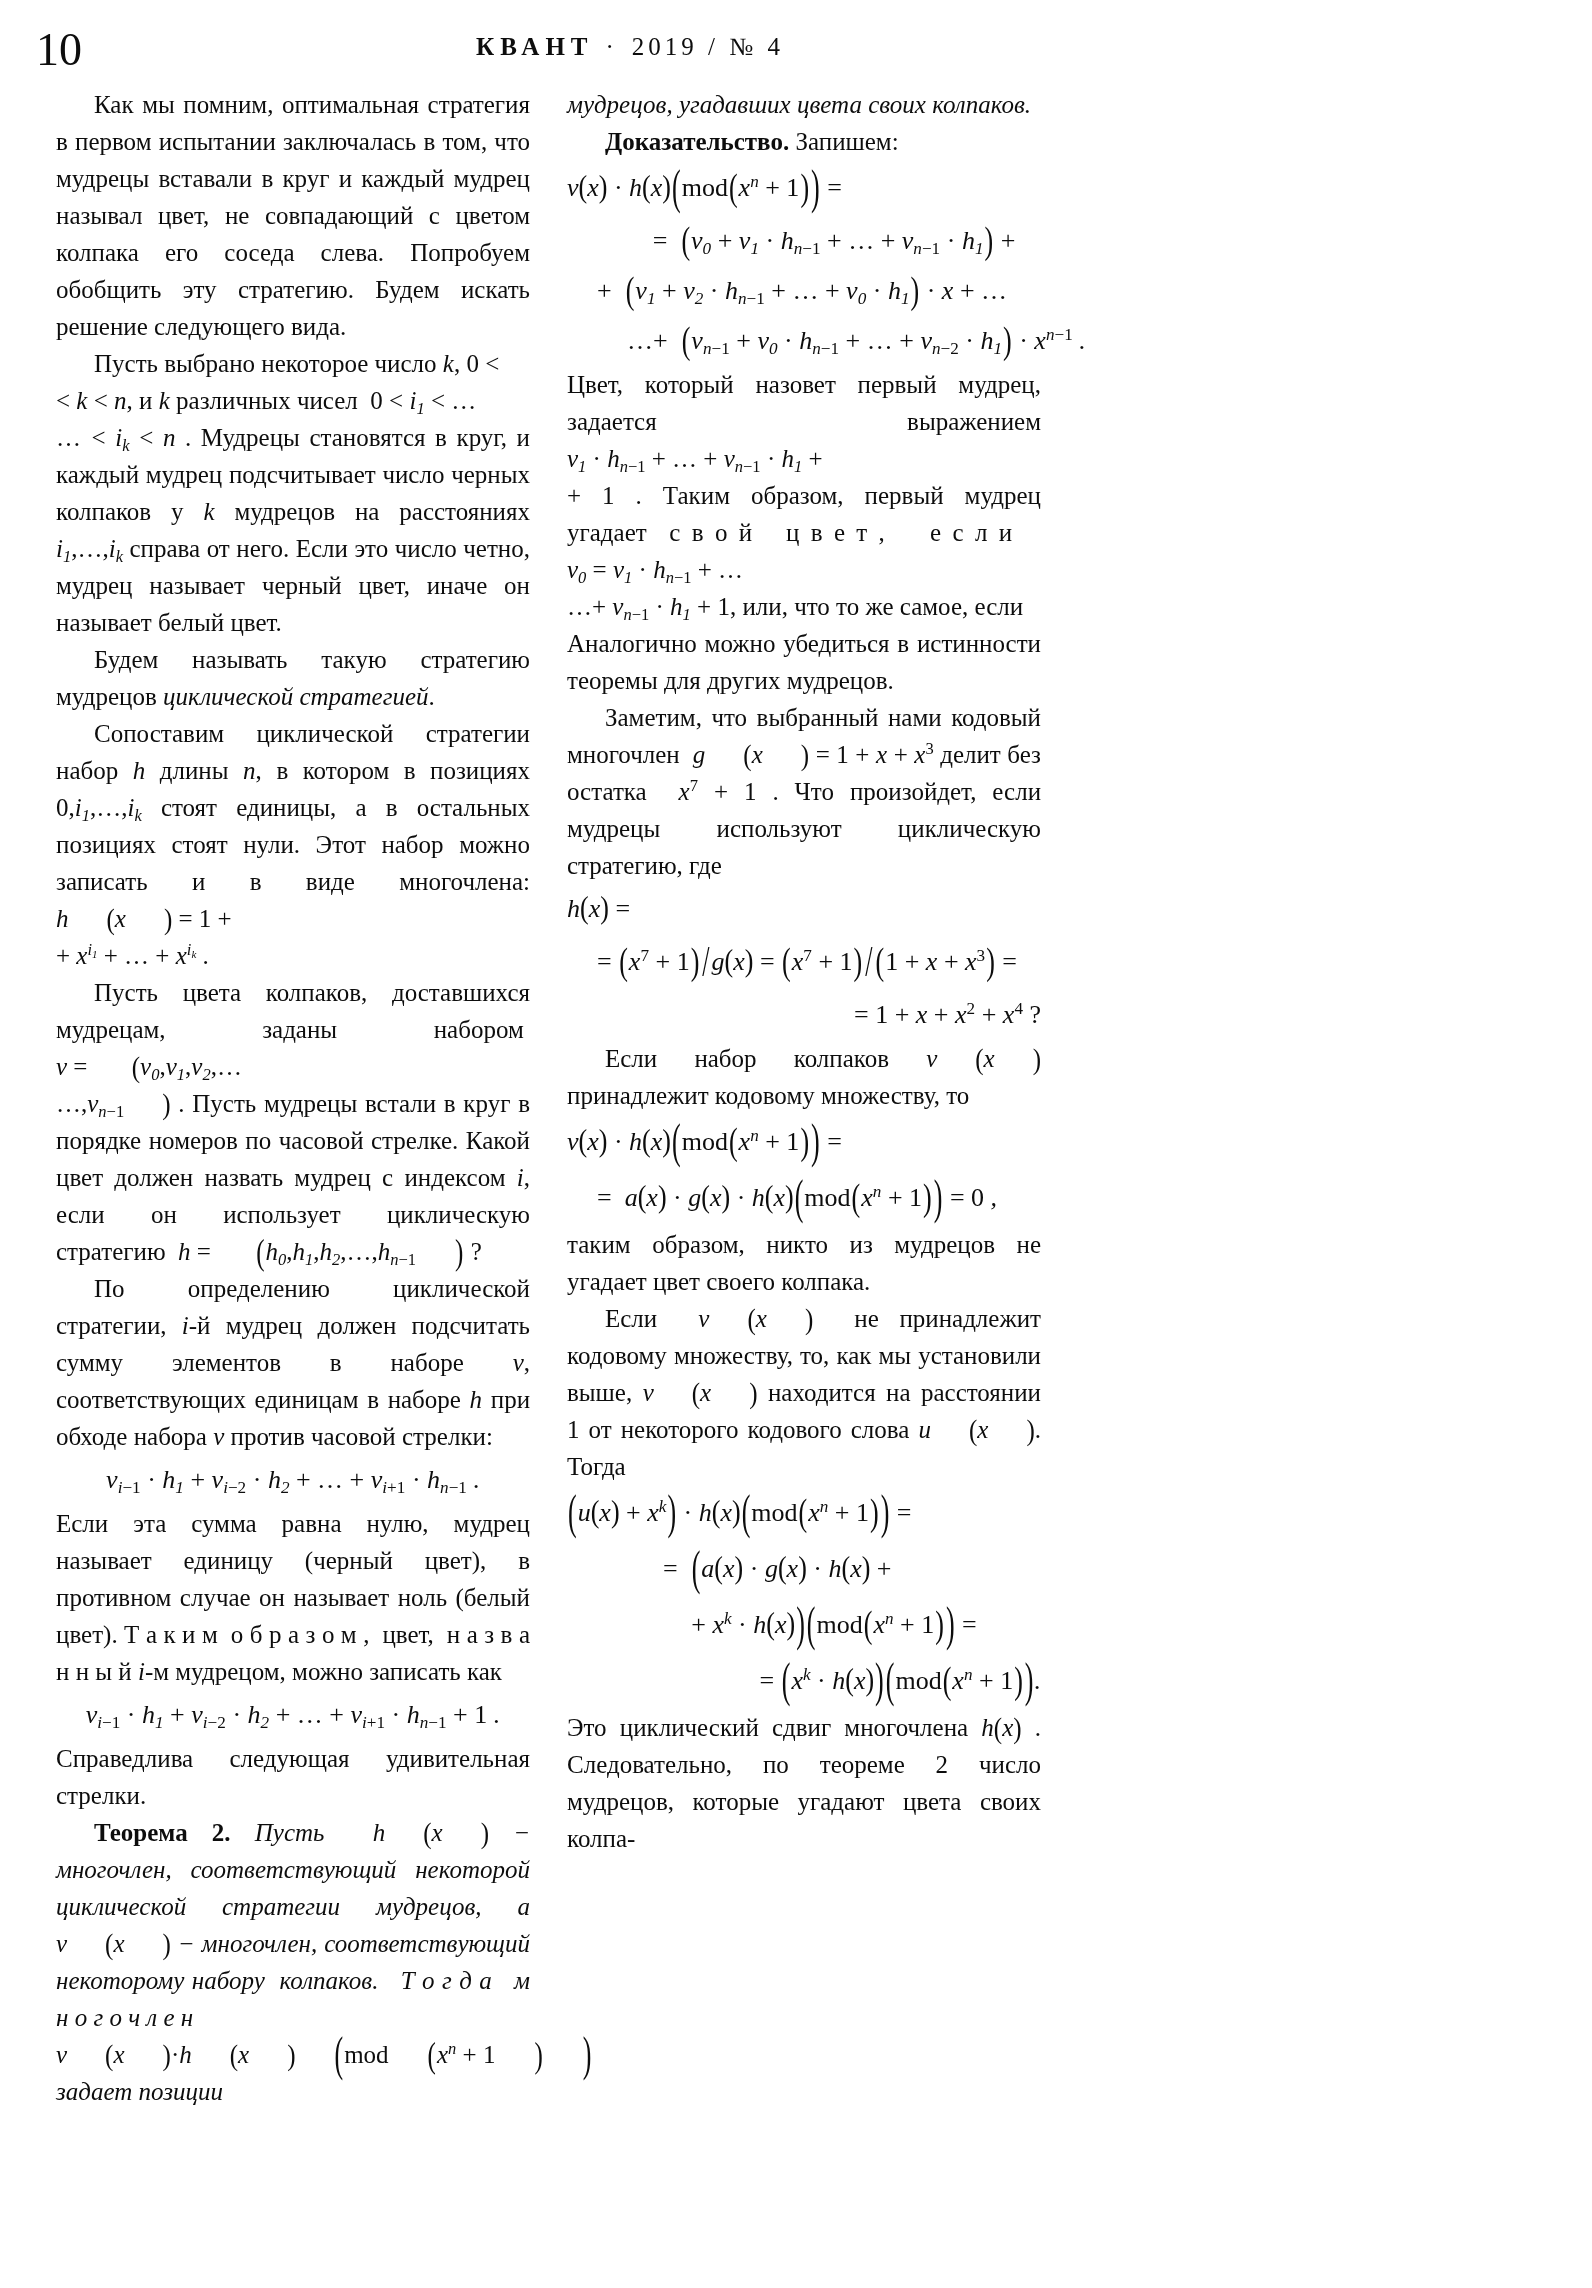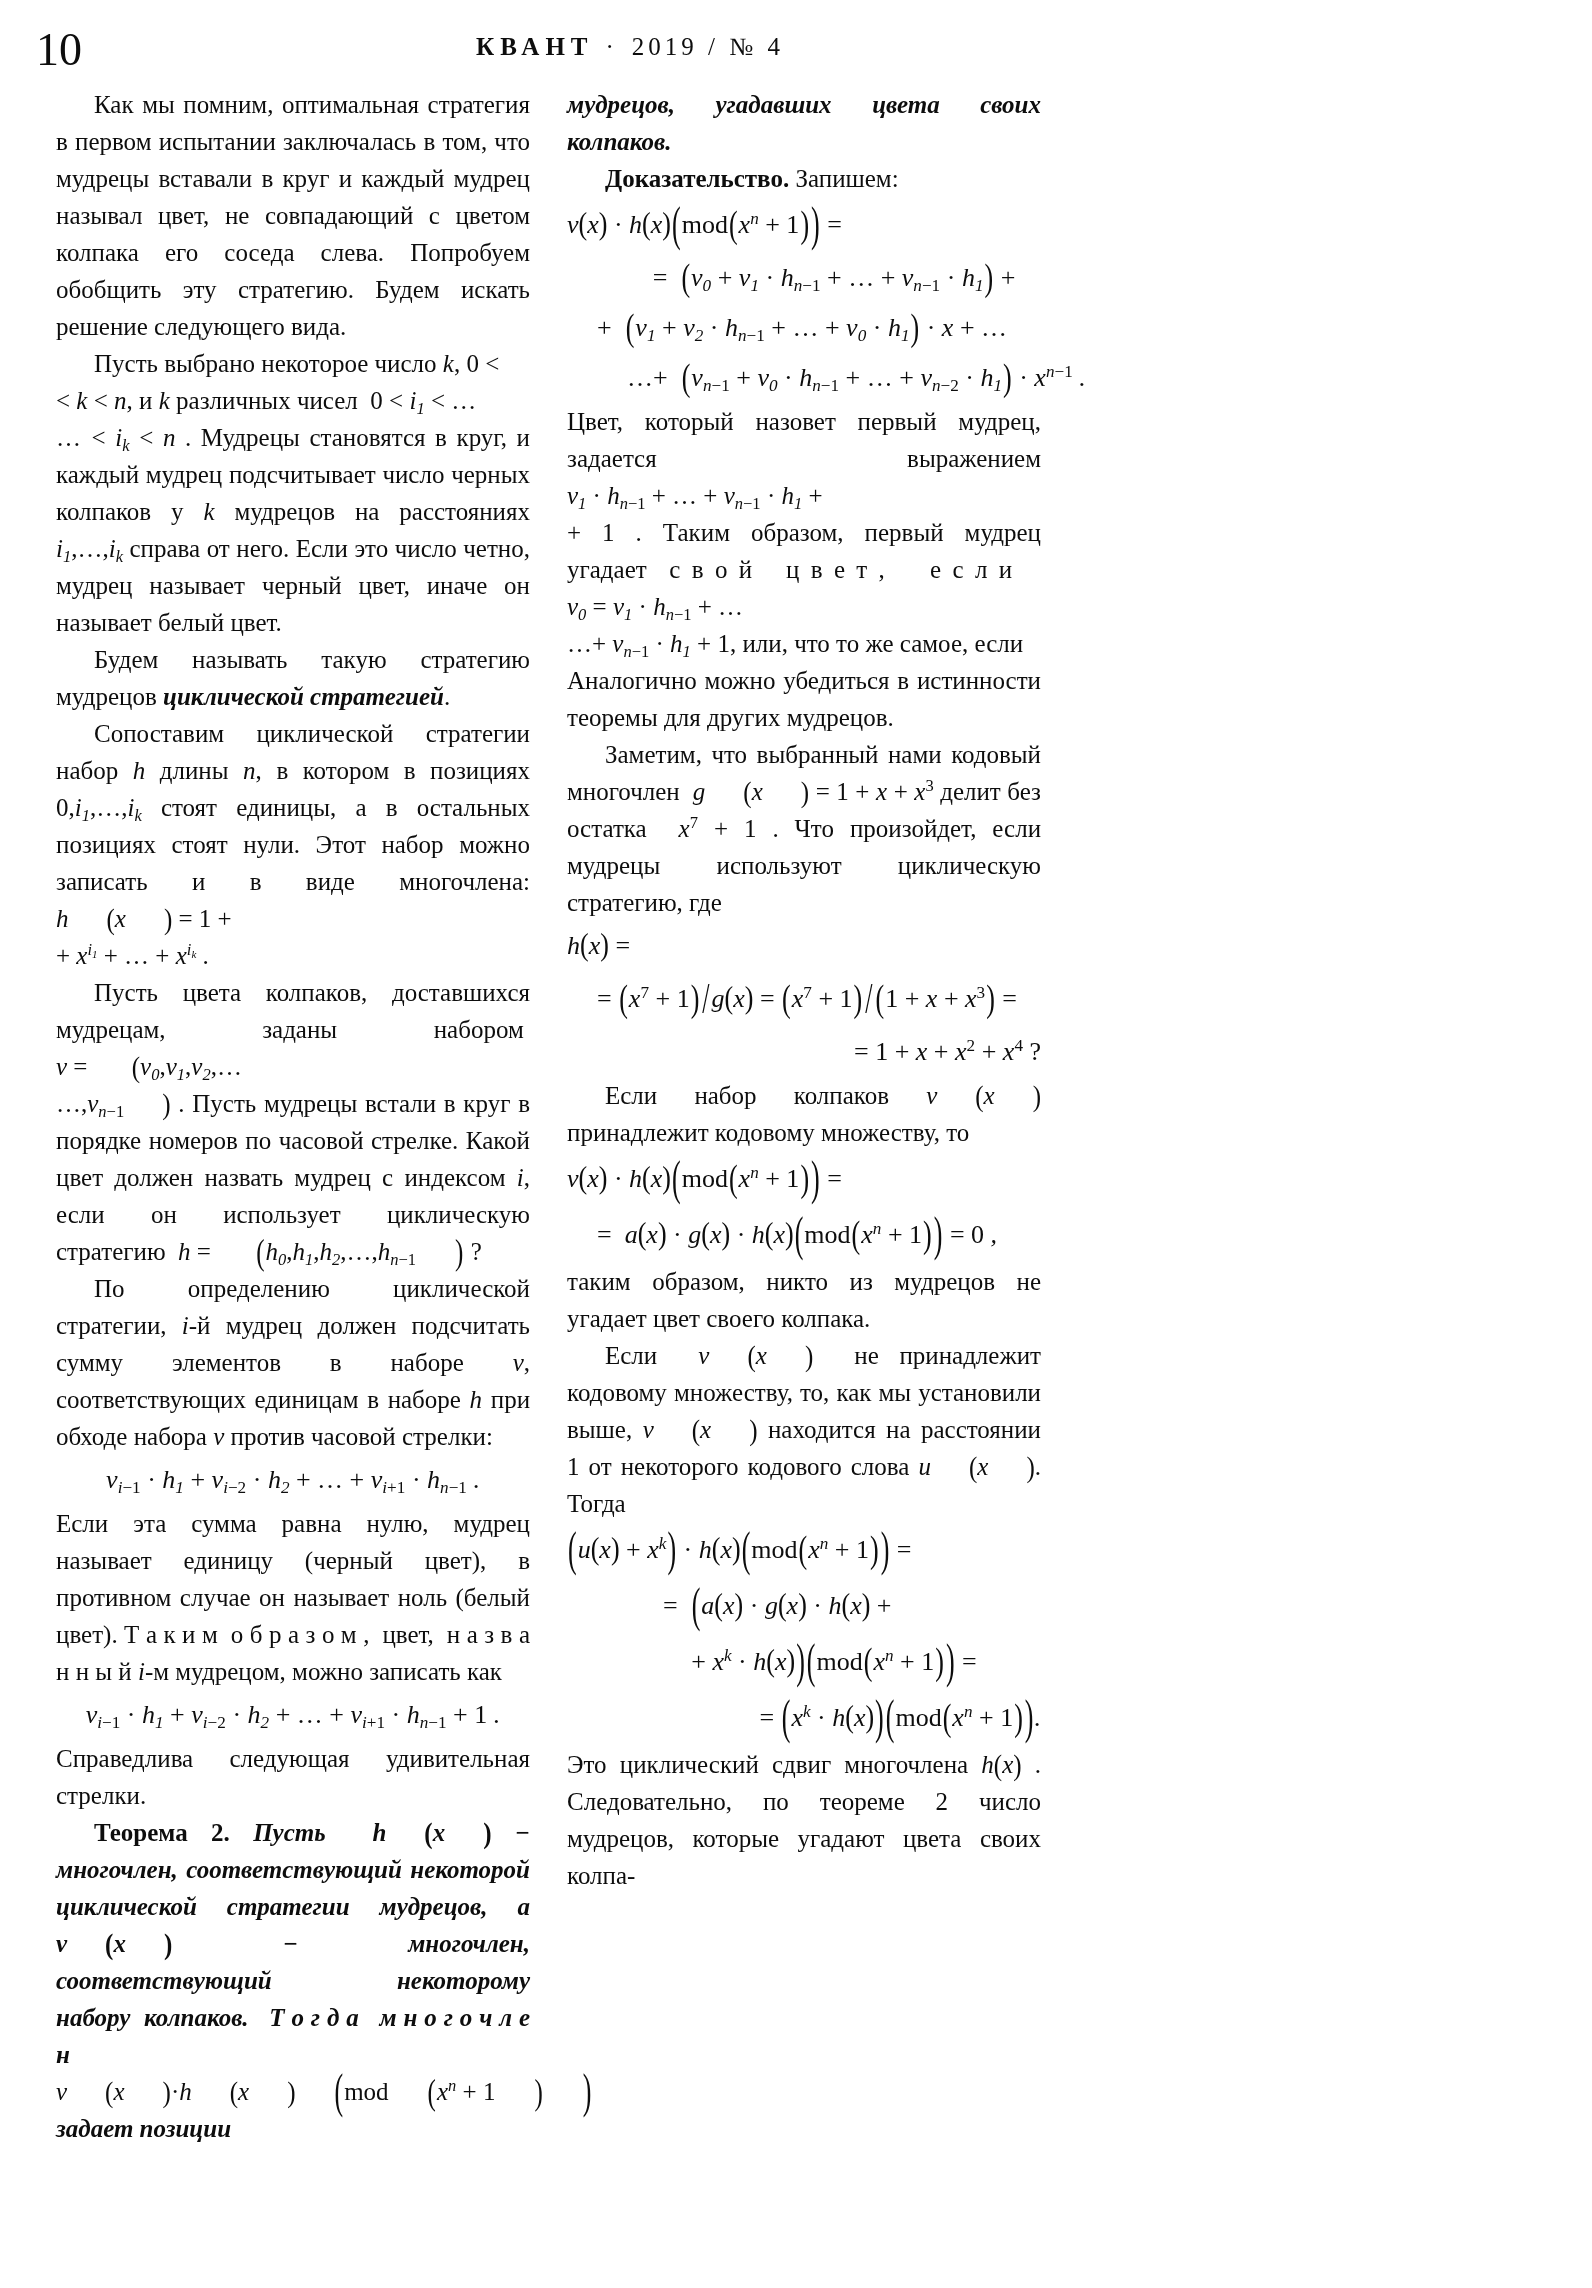--- a/index.html
+++ b/index.html
@@ -76,21 +76,21 @@
   }
   .col-left  { left: 56px;  }
   .col-right { left: 567px; }
 
   p {
     margin: 0;
     text-indent: 38px;
   }
   p.noindent { text-indent: 0; }
 
-  .it { font-style: italic; font-weight: bold; }
+  .it { font-style: italic; }
   .bf { font-weight: 700; }
 
   
   .m {
     font-family: "Liberation Serif", "DejaVu Serif", serif;
     font-style: italic;
     white-space: nowrap;
   }
   .m .up { font-style: normal; }
   .m sub {

